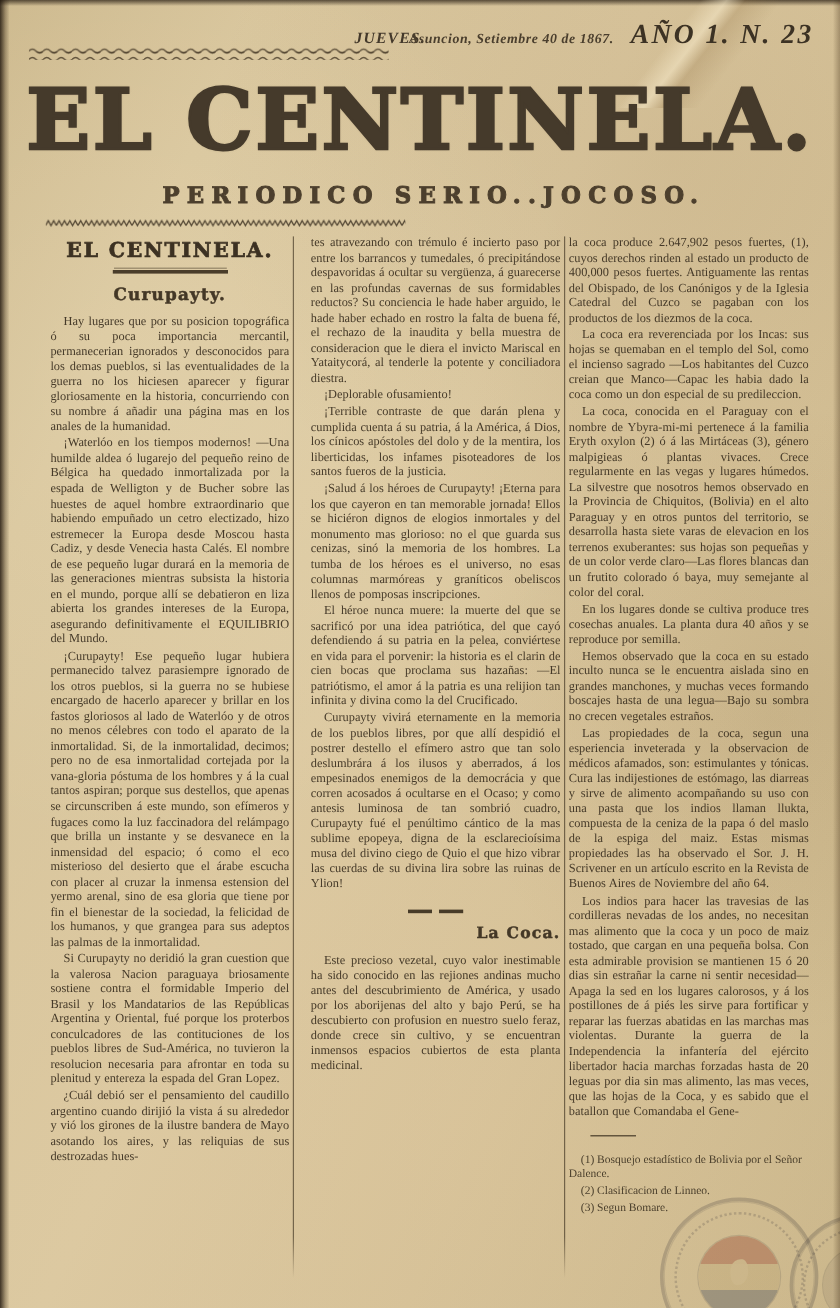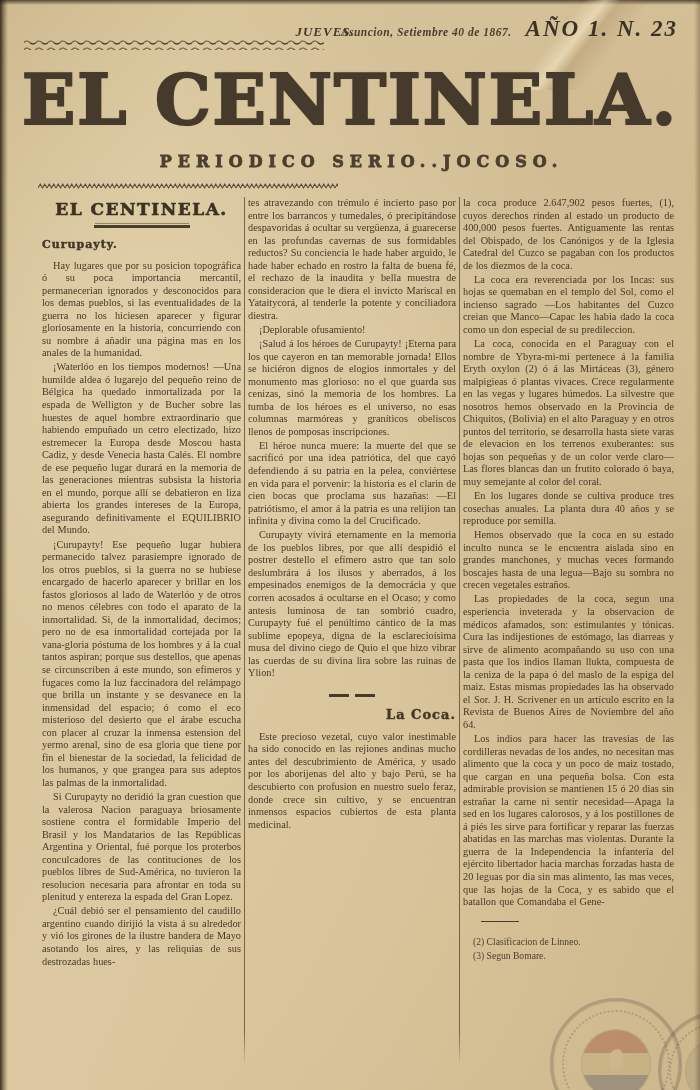--- a/index.html
+++ b/index.html
@@ -33,36 +33,36 @@
 
   .rule-wavy{position:absolute;left:24px;right:8px;top:39px;height:11px;}
   .rule-zigzag{position:absolute;left:38px;right:4px;top:182px;height:8px;}
 
   
   .masthead{position:absolute;top:50px;left:0;right:0;text-align:center;
     font-family:"DejaVu Serif", serif;font-weight:bold;font-size:70px;line-height:100px;
     letter-spacing:2px;color:#453a2b;-webkit-text-stroke:2.2px #453a2b;
     text-shadow:0 0 2px rgba(62,50,35,.6);}
   .subtitle{position:absolute;top:152px;left:0;right:0;text-align:center;
-    font-family:"DejaVu Serif", serif;font-weight:bold;font-size:16px;letter-spacing:6px;
+    font-family:"DejaVu Serif", serif;font-weight:bold;font-size:19px;letter-spacing:6px;
     color:#4c3f2d;margin-left:23px;-webkit-text-stroke:.8px #4c3f2d;}
 
   
   .cols{position:absolute;top:197px;left:42px;right:26px;height:880px;display:flex;}
   .col{overflow:hidden;height:100%;}
   .col1{width:199px;}
-  .col2{width:208px;}
+  .col2{width:208px;margin-left:11px;}
   .col3{flex:1;}
   .vdiv{width:1px;background:linear-gradient(180deg, rgba(60,48,30,.65) 0 96%, transparent);margin:0 3px;height:868px;}
 
   .art-heading{font-family:"DejaVu Serif", serif;font-weight:bold;font-size:17px;
     text-align:center;letter-spacing:1.5px;margin:2px 0 6px;color:#3c3122;
     -webkit-text-stroke:.6px #3c3122;}
   .heading-rule{width:96px;height:2.5px;background:#4a3d2a;margin:0 auto 10px;box-shadow:0 -3px 0 -1px rgba(74,61,42,.5);}
-  .sub-heading{font-family:"DejaVu Serif", serif;font-weight:bold;font-size:11px;text-align:left;
+  .sub-heading{font-family:"DejaVu Serif", serif;font-weight:bold;font-size:14px;text-align:center;
     letter-spacing:1px;margin:6px 0 9px;color:#433726;-webkit-text-stroke:.4px #433726;}
   .minor-heading{font-family:"DejaVu Serif", serif;font-weight:bold;font-size:13px;text-align:right;
     letter-spacing:1px;margin:10px 0 9px;color:#433726;-webkit-text-stroke:.4px #433726;}
   .dash-rule{width:46px;height:3px;margin:14px auto 2px;
     background:linear-gradient(90deg,#473b28 0 20px, transparent 20px 26px, #473b28 26px);}
   .foot-rule{width:38px;height:1.5px;margin:12px 0 14px 18px;background:#473b28;}
 
   .para{font-size:10.3px;line-height:12.55px;text-align:justify;margin:0 0 1.5px;
     text-indent:11px;color:rgba(56,46,30,.92);word-spacing:.4px;}
   .para.flush{text-indent:0;}
@@ -135,20 +135,21 @@
           <p class="para">¿Cuál debió ser el pensamiento del caudillo argentino cuando dirijió la vista á su alrededor y vió los girones de la ilustre bandera de Mayo asotando los aires, y las reliquias de sus destrozadas hues-</p>
         </div>
     </div>
 
     <div class="vdiv"></div>
 
     <div class="col col2">
       <div>
           <p class="para flush">tes atravezando con trémulo é incierto paso por entre los barrancos y tumedales, ó precipitándose despavoridas á ocultar su vergüenza, á guarecerse en las profundas cavernas de sus formidables reductos? Su conciencia le hade haber arguido, le hade haber echado en rostro la falta de buena fé, el rechazo de la inaudita y bella muestra de consideracion que le diera el invicto Mariscal en Yataitycorá, al tenderle la potente y conciliadora diestra.</p>
           <p class="para">¡Deplorable ofusamiento!</p>
+          <p class="para">¡Terrible contraste de que darán plena y cumplida cuenta á su patria, á la América, á Dios, los cínicos apóstoles del dolo y de la mentira, los liberticidas, los infames pisoteadores de los santos fueros de la justicia.</p>
           <p class="para">¡Salud á los héroes de Curupayty! ¡Eterna para los que cayeron en tan memorable jornada! Ellos se hiciéron dignos de elogios inmortales y del monumento mas glorioso: no el que guarda sus cenizas, sinó la memoria de los hombres. La tumba de los héroes es el universo, no esas columnas marmóreas y graníticos obeliscos llenos de pomposas inscripciones.</p>
           <p class="para">El héroe nunca muere: la muerte del que se sacrificó por una idea patriótica, del que cayó defendiendo á su patria en la pelea, conviértese en vida para el porvenir: la historia es el clarin de cien bocas que proclama sus hazañas: —El patriótismo, el amor á la patria es una relijion tan infinita y divina como la del Crucificado.</p>
           <p class="para">Curupayty vivirá eternamente en la memoria de los pueblos libres, por que allí despidió el postrer destello el efímero astro que tan solo deslumbrára á los ilusos y aberrados, á los empesinados enemigos de la democrácia y que corren acosados á ocultarse en el Ocaso; y como antesis luminosa de tan sombrió cuadro, Curupayty fué el penúltimo cántico de la mas sublime epopeya, digna de la esclarecioísima musa del divino ciego de Quio el que hizo vibrar las cuerdas de su divina lira sobre las ruinas de Ylion!</p>
         </div>
       <div class="dash-rule"></div>
       <div class="minor-heading">La Coca.</div>
       <div>
           <p class="para">Este precioso vezetal, cuyo valor inestimable ha sido conocido en las rejiones andinas mucho antes del descubrimiento de América, y usado por los aborijenas del alto y bajo Perú, se ha descubierto con profusion en nuestro suelo feraz, donde crece sin cultivo, y se encuentran inmensos espacios cubiertos de esta planta medicinal.</p>
         </div>
     </div>
@@ -160,20 +161,21 @@
           <p class="para flush">la coca produce 2.647,902 pesos fuertes, (1), cuyos derechos rinden al estado un producto de 400,000 pesos fuertes. Antiguamente las rentas del Obispado, de los Canónigos y de la Iglesia Catedral del Cuzco se pagaban con los productos de los diezmos de la coca.</p>
           <p class="para">La coca era reverenciada por los Incas: sus hojas se quemaban en el templo del Sol, como el incienso sagrado —Los habitantes del Cuzco creian que Manco—Capac les habia dado la coca como un don especial de su predileccion.</p>
           <p class="para">La coca, conocida en el Paraguay con el nombre de Ybyra-mi-mi pertenece á la familia Eryth oxylon (2) ó á las Mirtáceas (3), género malpigieas ó plantas vivaces. Crece regularmente en las vegas y lugares húmedos. La silvestre que nosotros hemos observado en la Provincia de Chiquitos, (Bolivia) en el alto Paraguay y en otros puntos del territorio, se desarrolla hasta siete varas de elevacion en los terrenos exuberantes: sus hojas son pequeñas y de un color verde claro—Las flores blancas dan un frutito colorado ó baya, muy semejante al color del coral.</p>
           <p class="para">En los lugares donde se cultiva produce tres cosechas anuales. La planta dura 40 años y se reproduce por semilla.</p>
           <p class="para">Hemos observado que la coca en su estado inculto nunca se le encuentra aislada sino en grandes manchones, y muchas veces formando boscajes hasta de una legua—Bajo su sombra no crecen vegetales estraños.</p>
           <p class="para">Las propiedades de la coca, segun una esperiencia inveterada y la observacion de médicos afamados, son: estimulantes y tónicas. Cura las indijestiones de estómago, las diarreas y sirve de alimento acompañando su uso con una pasta que los indios llaman llukta, compuesta de la ceniza de la papa ó del maslo de la espiga del maiz. Estas mismas propiedades las ha observado el Sor. J. H. Scrivener en un artículo escrito en la Revista de Buenos Aires de Noviembre del año 64.</p>
           <p class="para">Los indios para hacer las travesias de las cordilleras nevadas de los andes, no necesitan mas alimento que la coca y un poco de maiz tostado, que cargan en una pequeña bolsa. Con esta admirable provision se mantienen 15 ó 20 dias sin estrañar la carne ni sentir necesidad—Apaga la sed en los lugares calorosos, y á los postillones de á piés les sirve para fortificar y reparar las fuerzas abatidas en las marchas mas violentas. Durante la guerra de la Independencia la infantería del ejército libertador hacia marchas forzadas hasta de 20 leguas por dia sin mas alimento, las mas veces, que las hojas de la Coca, y es sabido que el batallon que Comandaba el Gene-</p>
         </div>
       <div class="foot-rule"></div>
       <div>
+          <p class="footnote">(1) Bosquejo estadístico de Bolivia por el Señor Dalence.</p>
           <p class="footnote">(2) Clasificacion de Linneo.</p>
           <p class="footnote">(3) Segun Bomare.</p>
         </div>
     </div>
 
   </div>
 
   <div class="stamp stamp1" style="left:550px;top:998px;width:132px;height:132px;">
     <div class="ring"></div>
     <div class="ring-text"></div>

